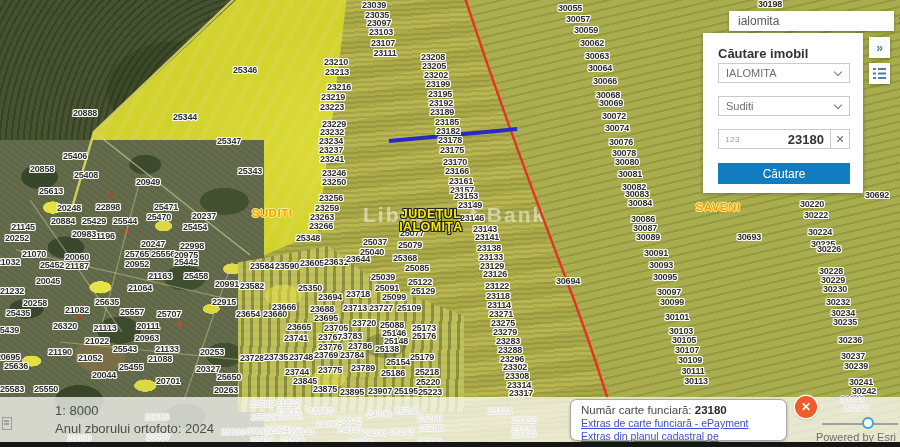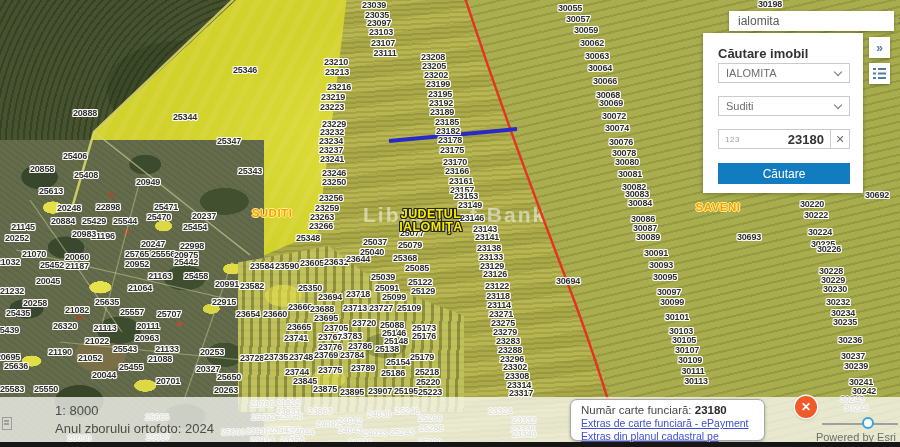--- a/index.html
+++ b/index.html
@@ -127,21 +127,21 @@
   #bottom-bar{position:absolute;left:0;top:397px;width:900px;height:46px;
     background:rgba(252,252,248,.75);z-index:30;}
   #scale-text{position:absolute;left:55px;top:6px;font-size:13px;color:#4b4b4b;}
   #flight-text{position:absolute;left:55px;top:24px;font-size:13px;color:#4b4b4b;}
   #attr-icon{position:absolute;left:2px;top:20px;width:10px;height:13px;border:1.5px solid #8a8a8a;
     opacity:.75;}
   #attr-icon:before{content:"";position:absolute;left:1px;top:2px;width:5px;height:1.5px;background:#8a8a8a;box-shadow:0 3px 0 #8a8a8a;}
   #black-strip{position:absolute;left:0;top:442px;width:900px;height:5px;background:#161616;z-index:50;}
 
   
-  #popup{position:absolute;left:570px;top:399px;width:195px;height:42px;background:#fff;
+  #popup{position:absolute;left:570px;top:399px;width:217px;height:42px;background:#fff;
     border:1px solid #a8a8a8;border-radius:7px;box-shadow:0 1px 3px rgba(0,0,0,.25);
     padding:4px 10px;z-index:45;}
   #popup .line1{font-size:11.5px;color:#4a4a4a;}
   #popup .line1 b{color:#2b2b2b;}
   #popup a{display:block;font-size:10.5px;color:#3f4fd0;text-decoration:underline;margin-top:1px;cursor:pointer;}
   #popup-close{position:absolute;left:795px;top:396px;width:22px;height:22px;border-radius:50%;
     background:#f15a29;color:#fff;font-size:12px;font-weight:bold;display:flex;align-items:center;
     justify-content:center;z-index:46;cursor:pointer;box-shadow:0 0 0 1.5px rgba(255,255,255,.95),0 1px 3px rgba(0,0,0,.4);}
   #slider{position:absolute;left:822px;top:423px;width:76px;height:2px;background:#a0a0a0;z-index:46;}
   #slider-handle{position:absolute;left:862px;top:417px;width:12px;height:12px;border-radius:50%;
@@ -376,21 +376,21 @@
       <span class="parcel" style="left: 410px; top: 245px;">25079</span>
       <span class="parcel" style="left: 405px; top: 258px;">25368</span>
       <span class="parcel" style="left: 417px; top: 268px;">25085</span>
       <span class="parcel" style="left: 383px; top: 277px;">25039</span>
       <span class="parcel" style="left: 387px; top: 288px;">25091</span>
       <span class="parcel" style="left: 420px; top: 282px;">25122</span>
       <span class="parcel" style="left: 423px; top: 291px;">25129</span>
       <span class="parcel" style="left: 394px; top: 297px;">25099</span>
       <span class="parcel" style="left: 358px; top: 294px;">23718</span>
       <span class="parcel" style="left: 330px; top: 297px;">23694</span>
-      <span class="parcel" style="left: 300px; top: 307px;">23666</span>
+      <span class="parcel" style="left: 284px; top: 307px;">23666</span>
       <span class="parcel" style="left: 322px; top: 309px;">23688</span>
       <span class="parcel" style="left: 355px; top: 308px;">23713</span>
       <span class="parcel" style="left: 381px; top: 308px;">23727</span>
       <span class="parcel" style="left: 409px; top: 308px;">25109</span>
       <span class="parcel" style="left: 275px; top: 314px;">23660</span>
       <span class="parcel" style="left: 248px; top: 314px;">23654</span>
       <span class="parcel" style="left: 326px; top: 318px;">23695</span>
       <span class="parcel" style="left: 364px; top: 323px;">23720</span>
       <span class="parcel" style="left: 392px; top: 325px;">25088</span>
       <span class="parcel" style="left: 299px; top: 327px;">23665</span>

